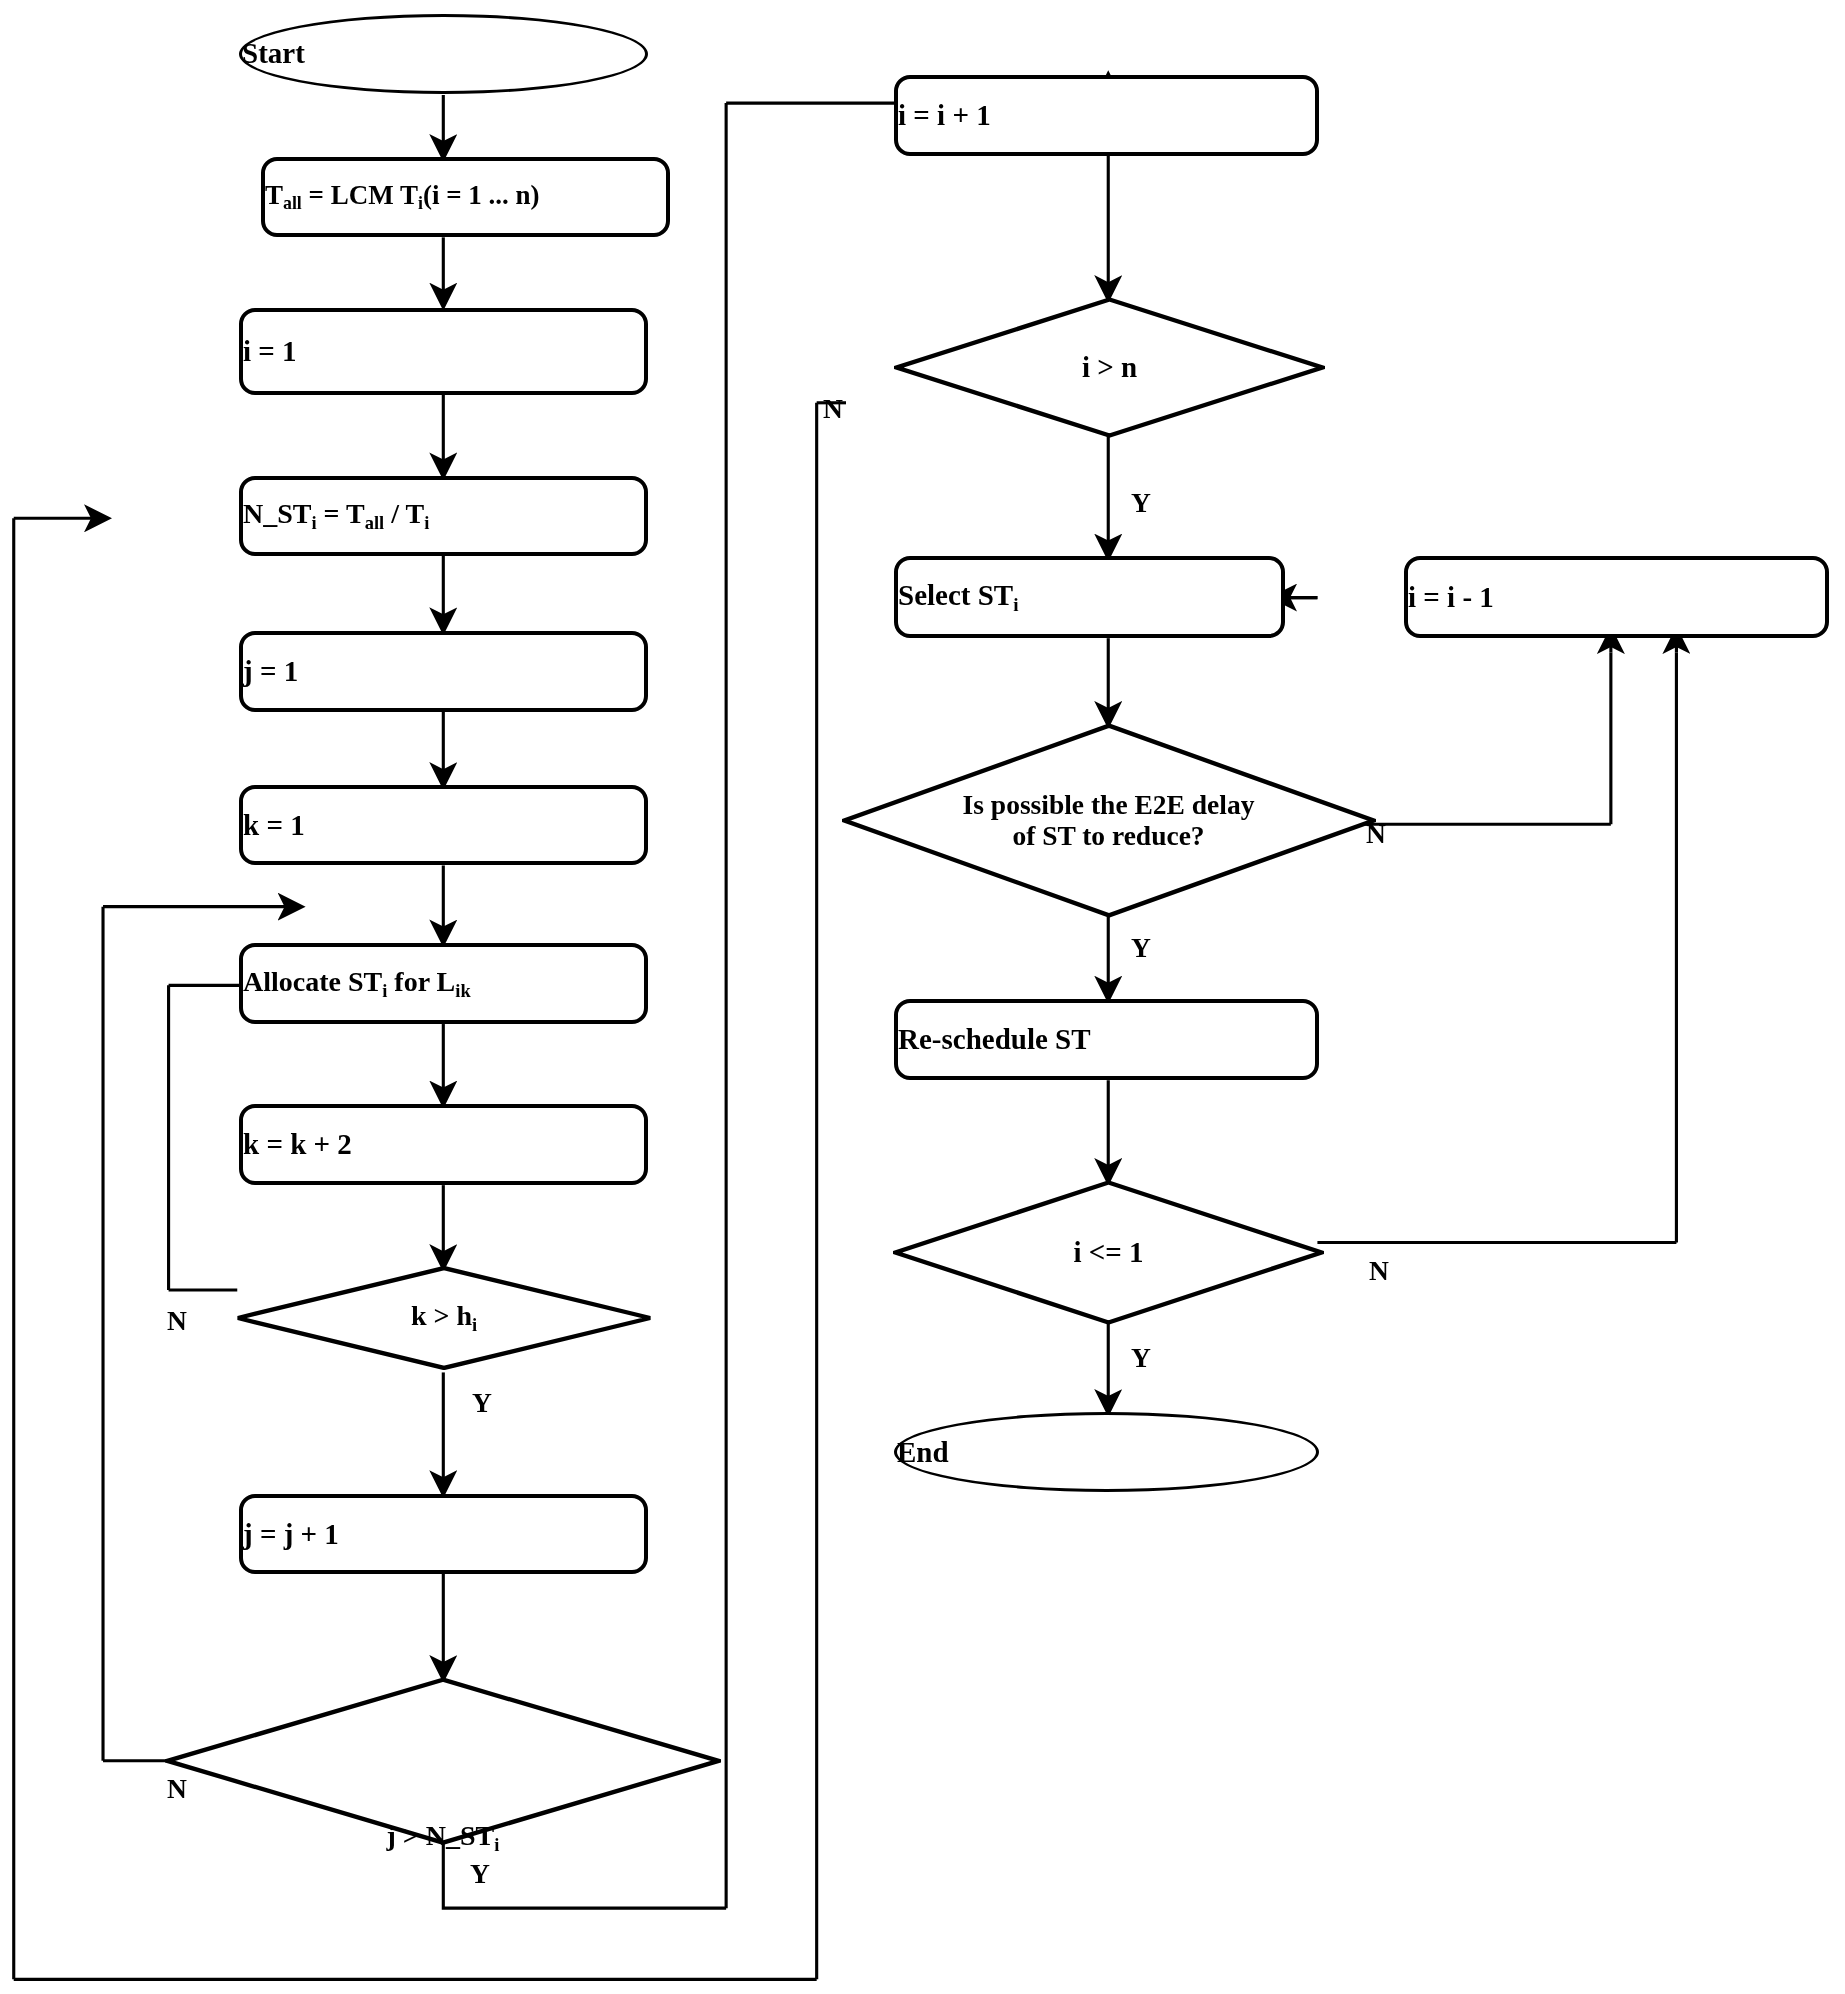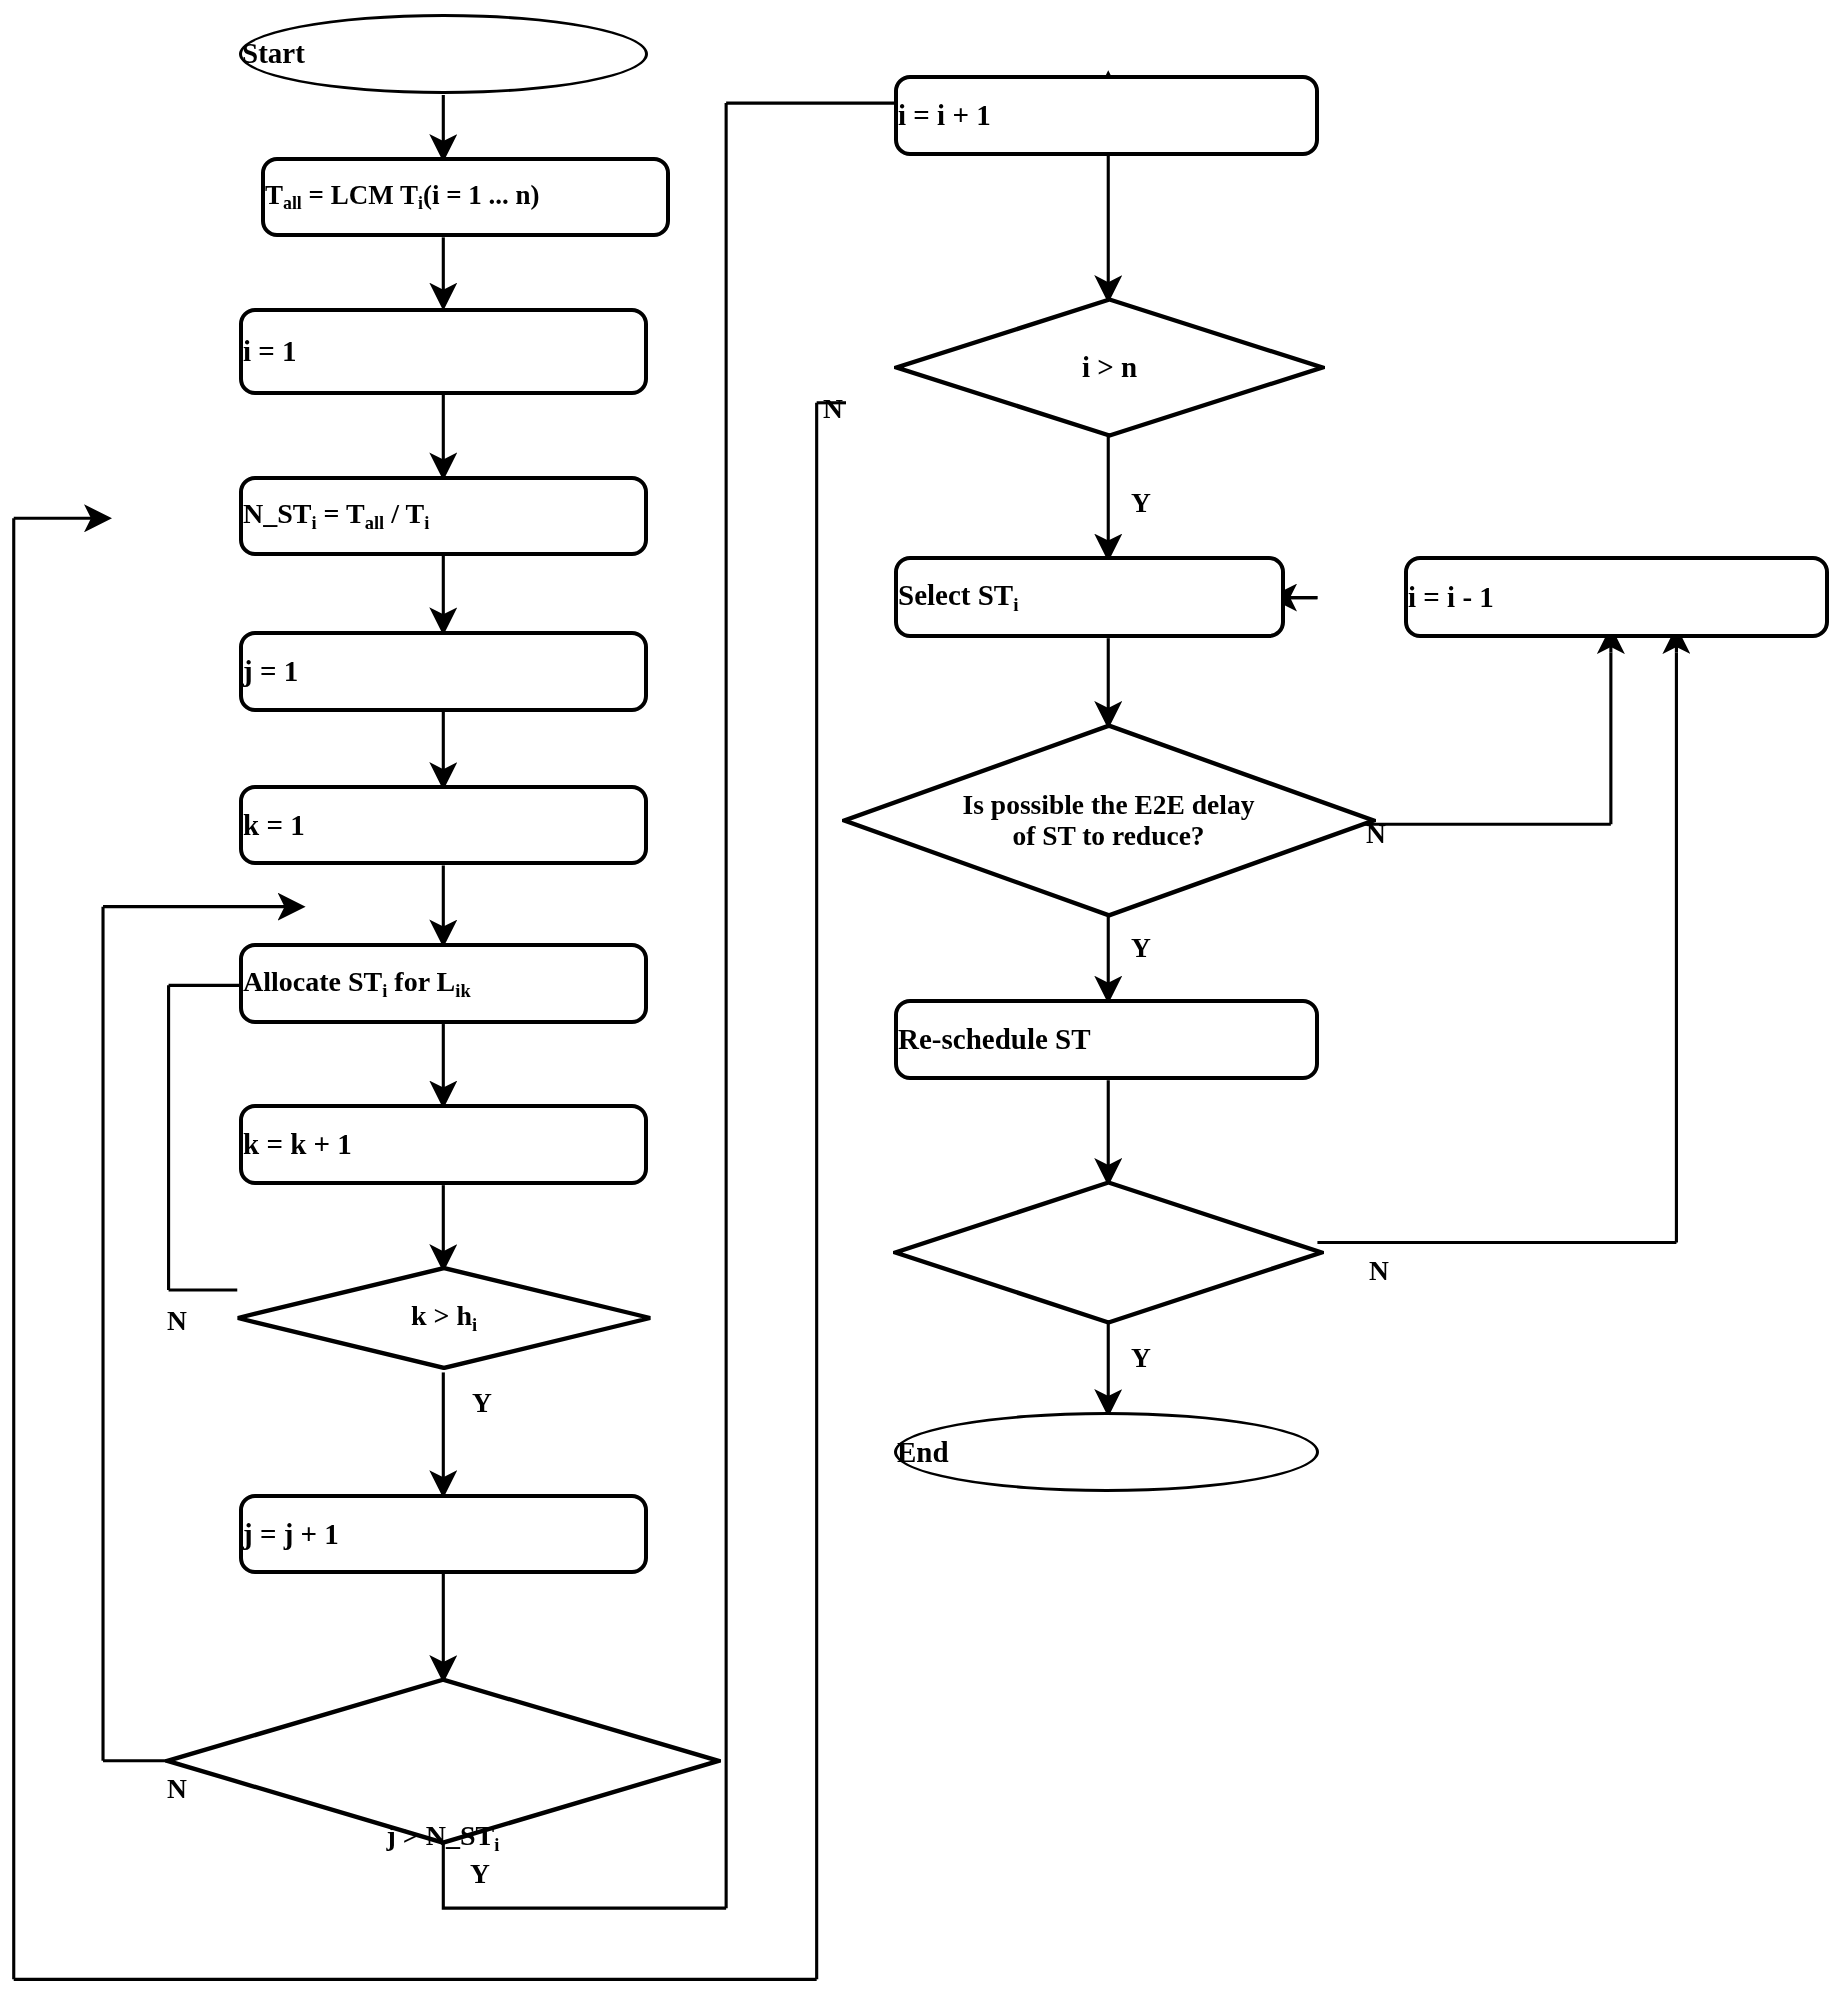--- a/index.html
+++ b/index.html
@@ -95,21 +95,21 @@
 
   <div class="node proc" style="left:239px; top:785px; width:409px; height:80px; font-size:29px;">
     <span>k = 1</span>
   </div>
 
   <div class="node proc" style="left:239px; top:943px; width:409px; height:81px; font-size:28px;">
     <span>Allocate ST<sub>i</sub> for L<sub>ik</sub></span>
   </div>
 
   <div class="node proc" style="left:239px; top:1104px; width:409px; height:81px; font-size:29px;">
-    <span>k = k + 1</span>
+    <span>k = k + 2</span>
   </div>
 
   <svg style="position:absolute;left:236px;top:1266px;width:416px;height:104px;" viewBox="0 0 666 166" width="416" height="104">
     <polygon points="333,3 663,83 333,163 3,83" fill="#fff" stroke="#000" stroke-width="7"></polygon>
   </svg>
   <div class="dec-label" style="left:236px; top:1266px; width:416px; height:104px; font-size:28px;">
     <span>k &gt; h<sub>i</sub></span>
   </div>
 
   <div class="node proc" style="left:239px; top:1494px; width:409px; height:80px; font-size:29px;">
@@ -150,20 +150,23 @@
     <span>of ST to reduce?</span>
   </div>
 
   <div class="node proc" style="left:894px; top:999px; width:425px; height:81px; font-size:29px;">
     <span>Re-schedule ST</span>
   </div>
 
   <svg style="position:absolute;left:893px;top:1180px;width:431px;height:145px;" viewBox="0 0 690 232" width="431" height="145">
     <polygon points="345,4 686,116 345,228 4,116" fill="#fff" stroke="#000" stroke-width="7"></polygon>
   </svg>
+  <div class="dec-label" style="left:893px; top:1180px; width:431px; height:145px; font-size:29px;">
+    <span>i &lt;= 1</span>
+  </div>
 
   <div class="node term" style="left:894px; top:1412px; width:425px; height:80px; font-size:29px;">
     <span>End</span>
   </div>
 
   <div class="edge-label" style="left:167px; top:1305px; font-size:27.5px;"><span>N</span></div>
   <div class="edge-label" style="left:472px; top:1387px; font-size:27.5px;"><span>Y</span></div>
   <div class="edge-label" style="left:167px; top:1773px; font-size:27.5px;"><span>N</span></div>
   <div class="edge-label" style="left:470px; top:1858px; font-size:27.5px;"><span>Y</span></div>
   <div class="edge-label" style="left:823px; top:393px; font-size:27.5px;"><span>N</span></div>

